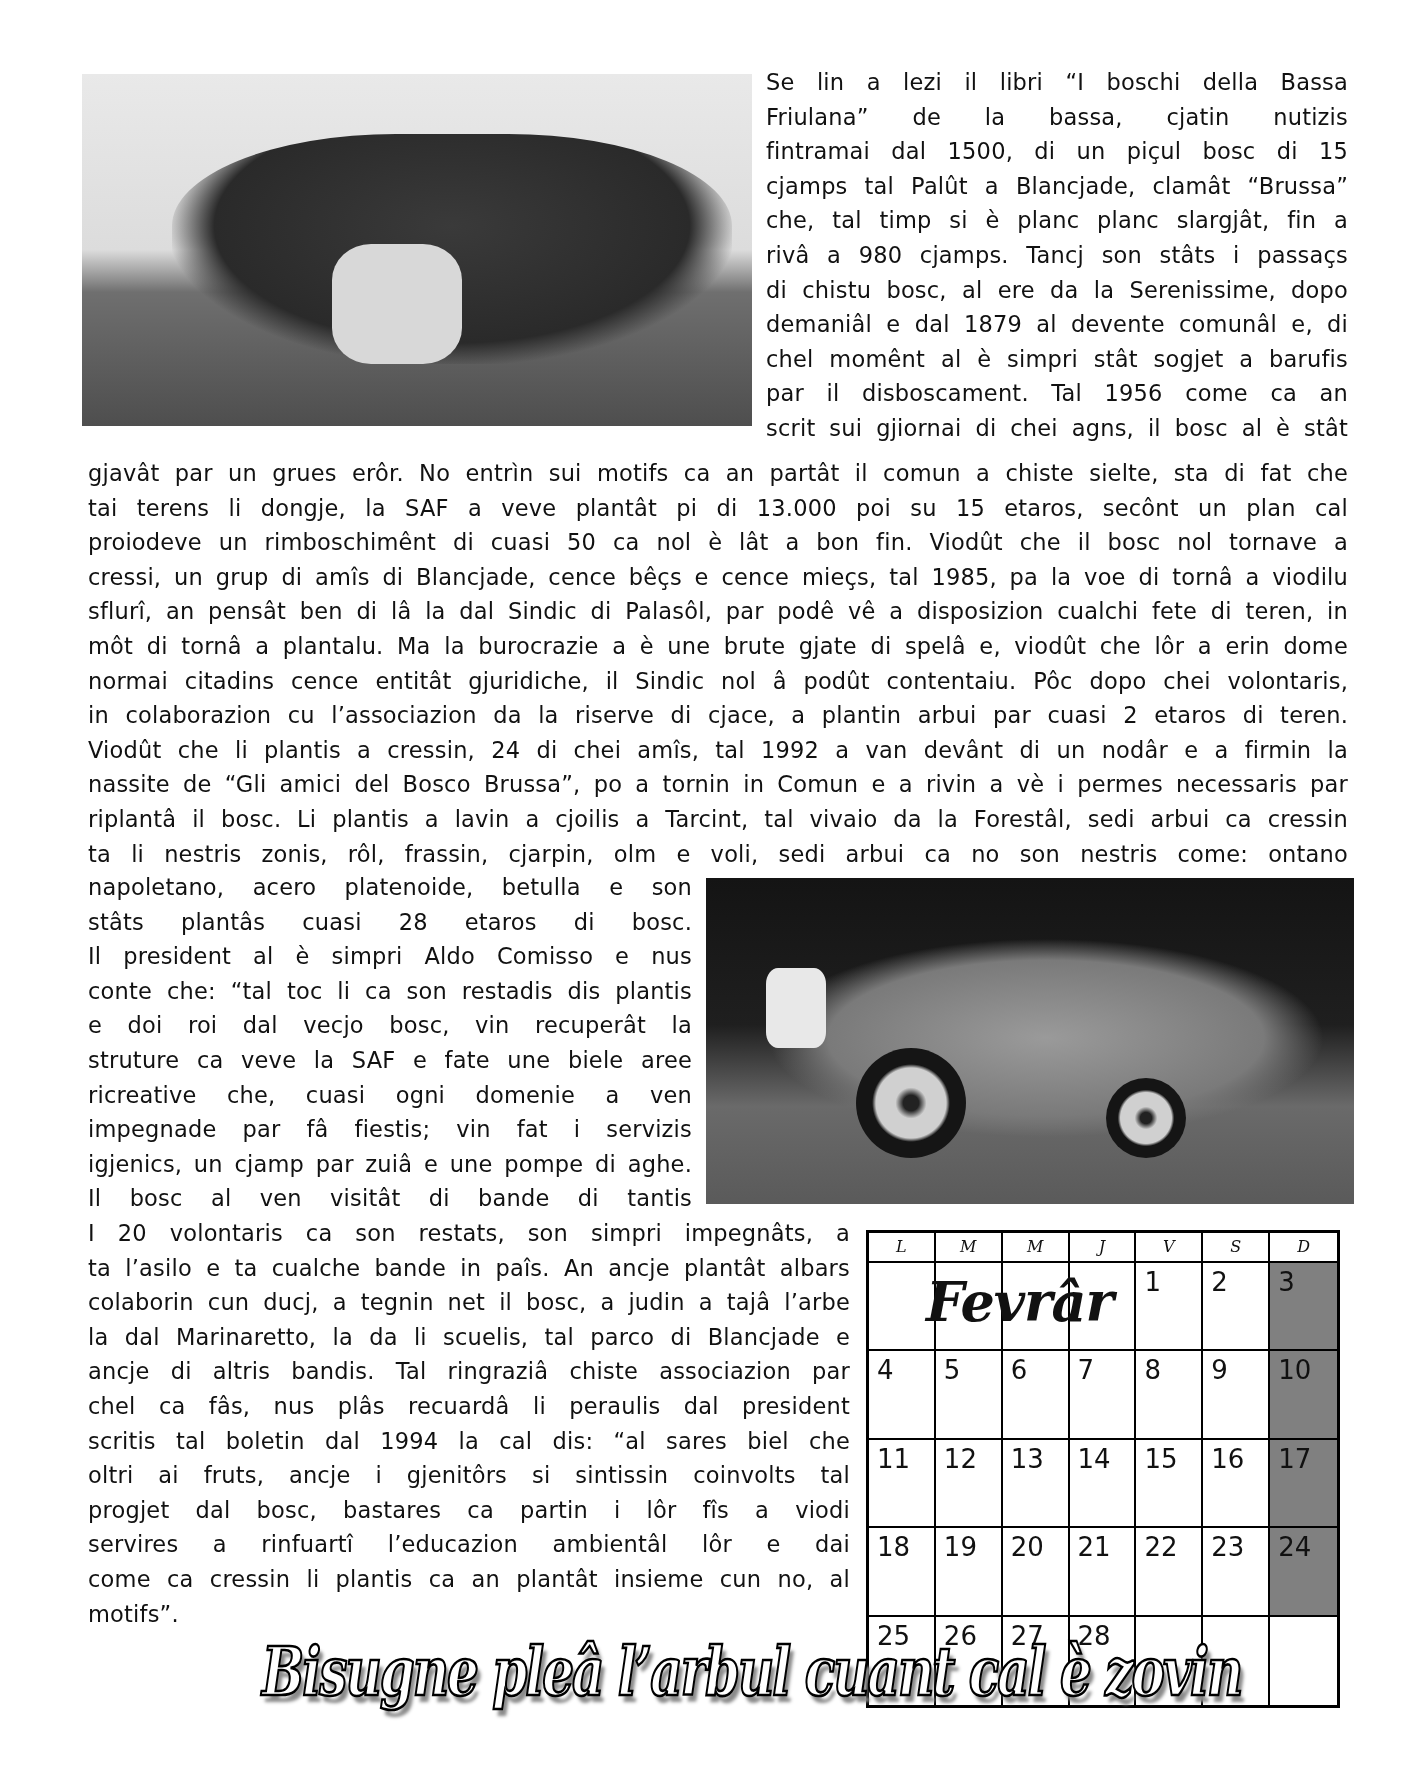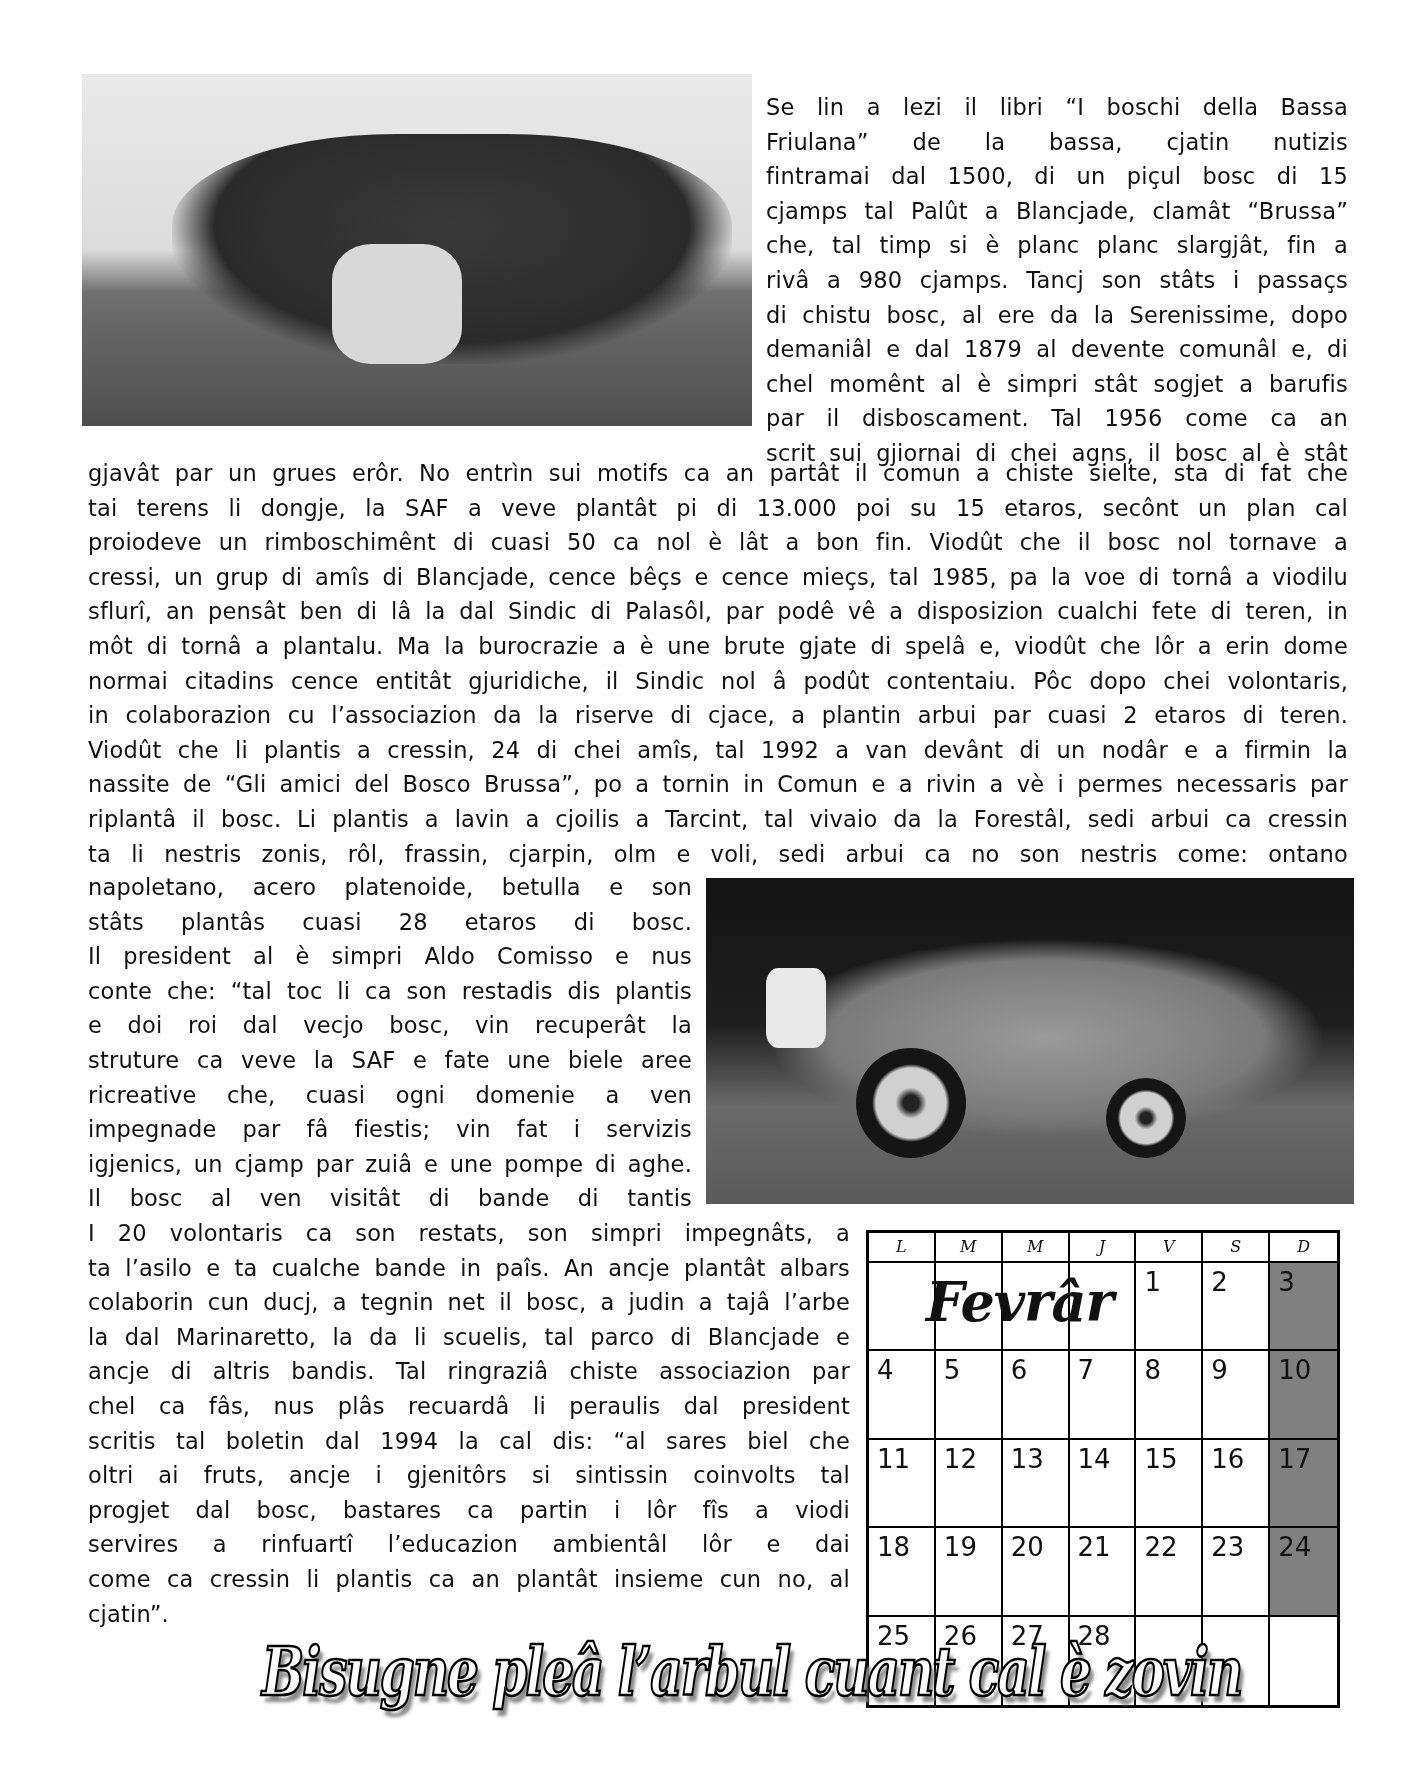--- a/index.html
+++ b/index.html
@@ -40,21 +40,21 @@
             text-shadow: 4px 5px 3px #8a8a8a; white-space: nowrap; }
 </style>
 </head>
 <body>
 
 <div class="photo photo1">
   <div class="fig" style="left:90px;top:60px;width:560px;height:230px;background:radial-gradient(ellipse at 50% 40%, #3a3a3a 0%, #2a2a2a 60%, transparent 72%);"></div>
   <div class="fig" style="left:250px;top:170px;width:130px;height:120px;background:#d8d8d8;border-radius:30%;"></div>
 </div>
 
-<div class="txt" style="left:766px;top:90px;width:582px;">
+<div class="txt" style="left:766px;top:65px;width:582px;">
   <span class="ln">Se lin a lezi il libri “I boschi della Bassa</span>
   <span class="ln">Friulana” de la bassa, cjatin nutizis</span>
   <span class="ln">fintramai dal 1500, di un piçul bosc di 15</span>
   <span class="ln">cjamps tal Palût a Blancjade, clamât “Brussa”</span>
   <span class="ln">che, tal timp si è planc planc slargjât, fin a</span>
   <span class="ln">rivâ a 980 cjamps. Tancj son stâts i passaçs</span>
   <span class="ln">di chistu bosc, al ere da la Serenissime, dopo</span>
   <span class="ln">demaniâl e dal 1879 al devente comunâl e, di</span>
   <span class="ln">chel momênt al è simpri stât sogjet a barufis</span>
   <span class="ln">par il disboscament. Tal 1956 come ca an</span>
@@ -101,21 +101,21 @@
   <span class="ln">ta l’asilo e ta cualche bande in paîs. An ancje plantât albars</span>
   <span class="ln">colaborin cun ducj, a tegnin net il bosc, a judin a tajâ l’arbe</span>
   <span class="ln">la dal Marinaretto, la da li scuelis, tal parco di Blancjade e</span>
   <span class="ln">ancje di altris bandis. Tal ringraziâ chiste associazion par</span>
   <span class="ln">chel ca fâs, nus plâs recuardâ li peraulis dal president</span>
   <span class="ln"><span>scritis tal boletin dal 1994 la cal dis:</span> <span class="bold">“al sares biel che</span></span>
   <span class="ln bold">oltri ai fruts, ancje i gjenitôrs si sintissin coinvolts tal</span>
   <span class="ln bold">progjet dal bosc, bastares ca partin i lôr fîs a viodi</span>
   <span class="ln bold">servires a rinfuartî l’educazion ambientâl lôr e dai</span>
   <span class="ln bold">come ca cressin li plantis ca an plantât insieme cun no, al</span>
-  <span class="ln bold last">cjatin”.</span>
+  <span class="ln bold last">motifs”.</span>
 </div>
 
 <div class="calendar">
   <div class="cal-grid" id="cal-grid">
     <div class="cal-cell cal-head">L</div>
     <div class="cal-cell cal-head">M</div>
     <div class="cal-cell cal-head">M</div>
     <div class="cal-cell cal-head">J</div>
     <div class="cal-cell cal-head">V</div>
     <div class="cal-cell cal-head">S</div>

